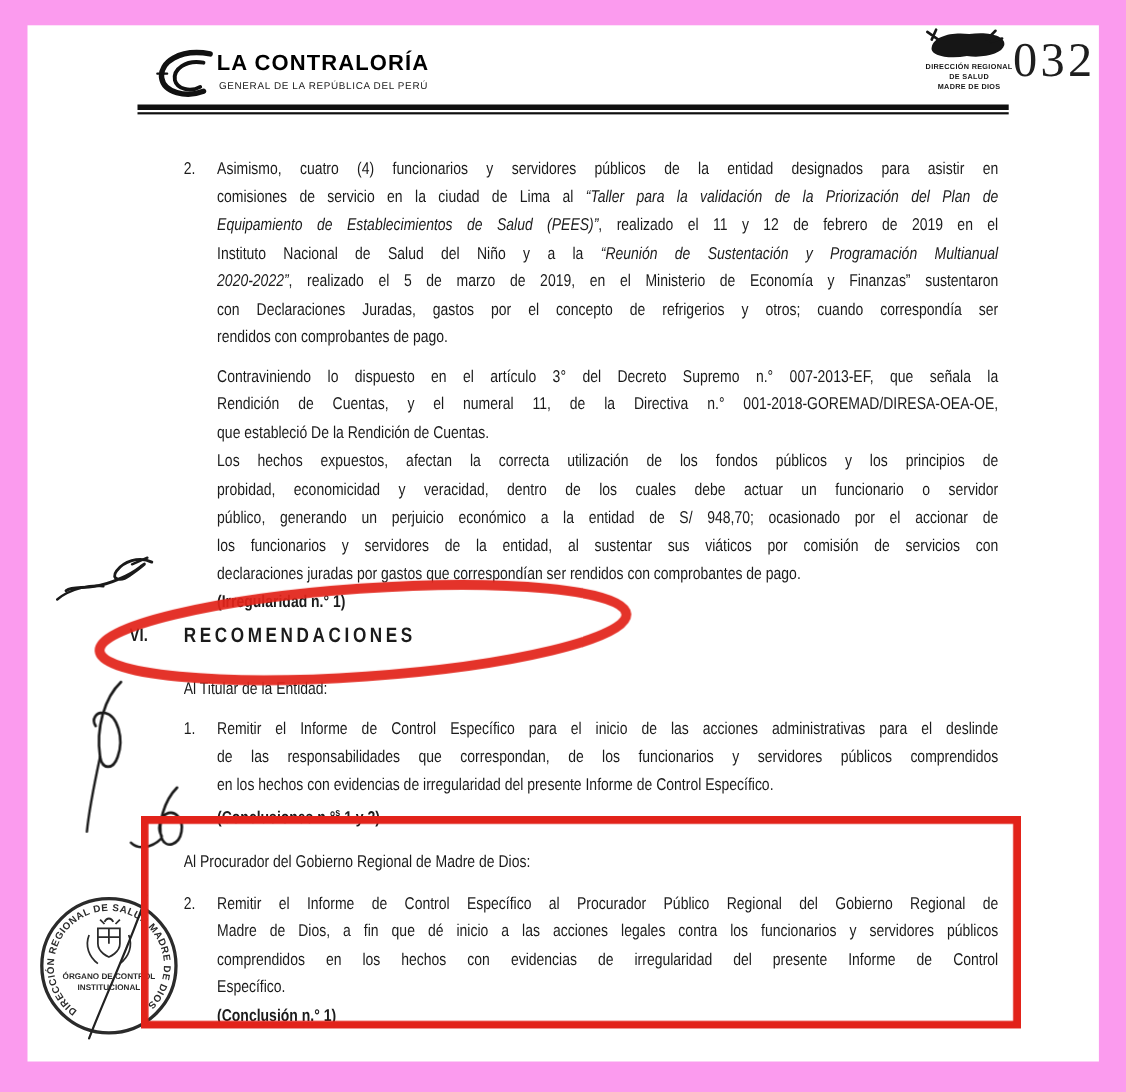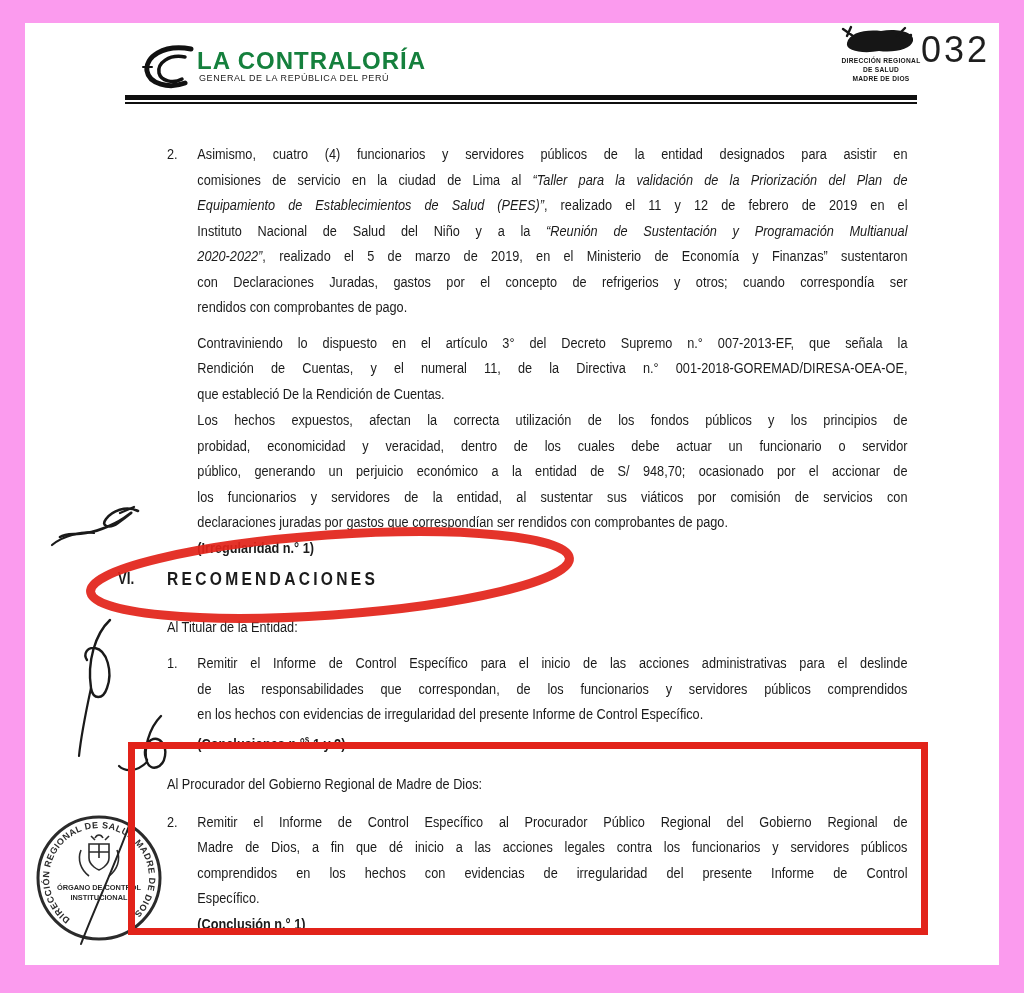--- a/index.html
+++ b/index.html
@@ -2,29 +2,29 @@
 <html><head>
 <meta charset="utf-8">
 <style>
   html,body{margin:0;padding:0;}
   .frame{position:relative;width:1024px;height:993px;background:#fb9bee;overflow:hidden;
          font-family:"Liberation Sans","DejaVu Sans",sans-serif;}
   .page{position:absolute;left:25px;top:23px;width:974px;height:942px;background:#ffffff;}
 
   
   .logo-swirl{position:absolute;left:116px;top:20px;}
-  .logo-title{position:absolute;left:172px;top:24px;font-size:24px;font-weight:bold;
-              letter-spacing:1px;color:#15803d;white-space:nowrap;}
+  .logo-title{position:absolute;left:172px;top:24px;font-size:20px;font-weight:bold;
+              letter-spacing:1px;color:#000000;white-space:nowrap;}
   .logo-sub{position:absolute;left:174px;top:50px;font-size:9px;font-weight:normal;
             letter-spacing:0.6px;color:#222;white-space:nowrap;}
   .rule{position:absolute;left:100px;top:72px;width:792px;height:2px;
         border-top:5px solid #0f0f0f;border-bottom:2px solid #0f0f0f;}
   .stamp{position:absolute;left:808px;top:2px;}
-  .page-num{position:absolute;left:896px;top:6px;font-family:Liberation Sans, sans-serif;
-            font-size:36px;font-weight:500;letter-spacing:3px;color:#1e1e1e;}
+  .page-num{position:absolute;left:896px;top:6px;font-family:Liberation Serif, serif;
+            font-size:44px;font-weight:500;letter-spacing:3px;color:#1e1e1e;}
 
   
   .col{position:absolute;left:142px;top:118px;width:903px;transform:scaleX(0.82);
        transform-origin:0 0;color:#1b1b1b;font-size:15.5px;line-height:25.5px;z-index:2;}
   .jl{text-align:justify;text-align-last:justify;}
   .jl.jlast{text-align-last:left;}
   .it{font-style:italic;}
   .item{display:flex;}
   .num{flex:0 0 37px;}
   .lines{flex:1 1 auto;min-width:0;}

